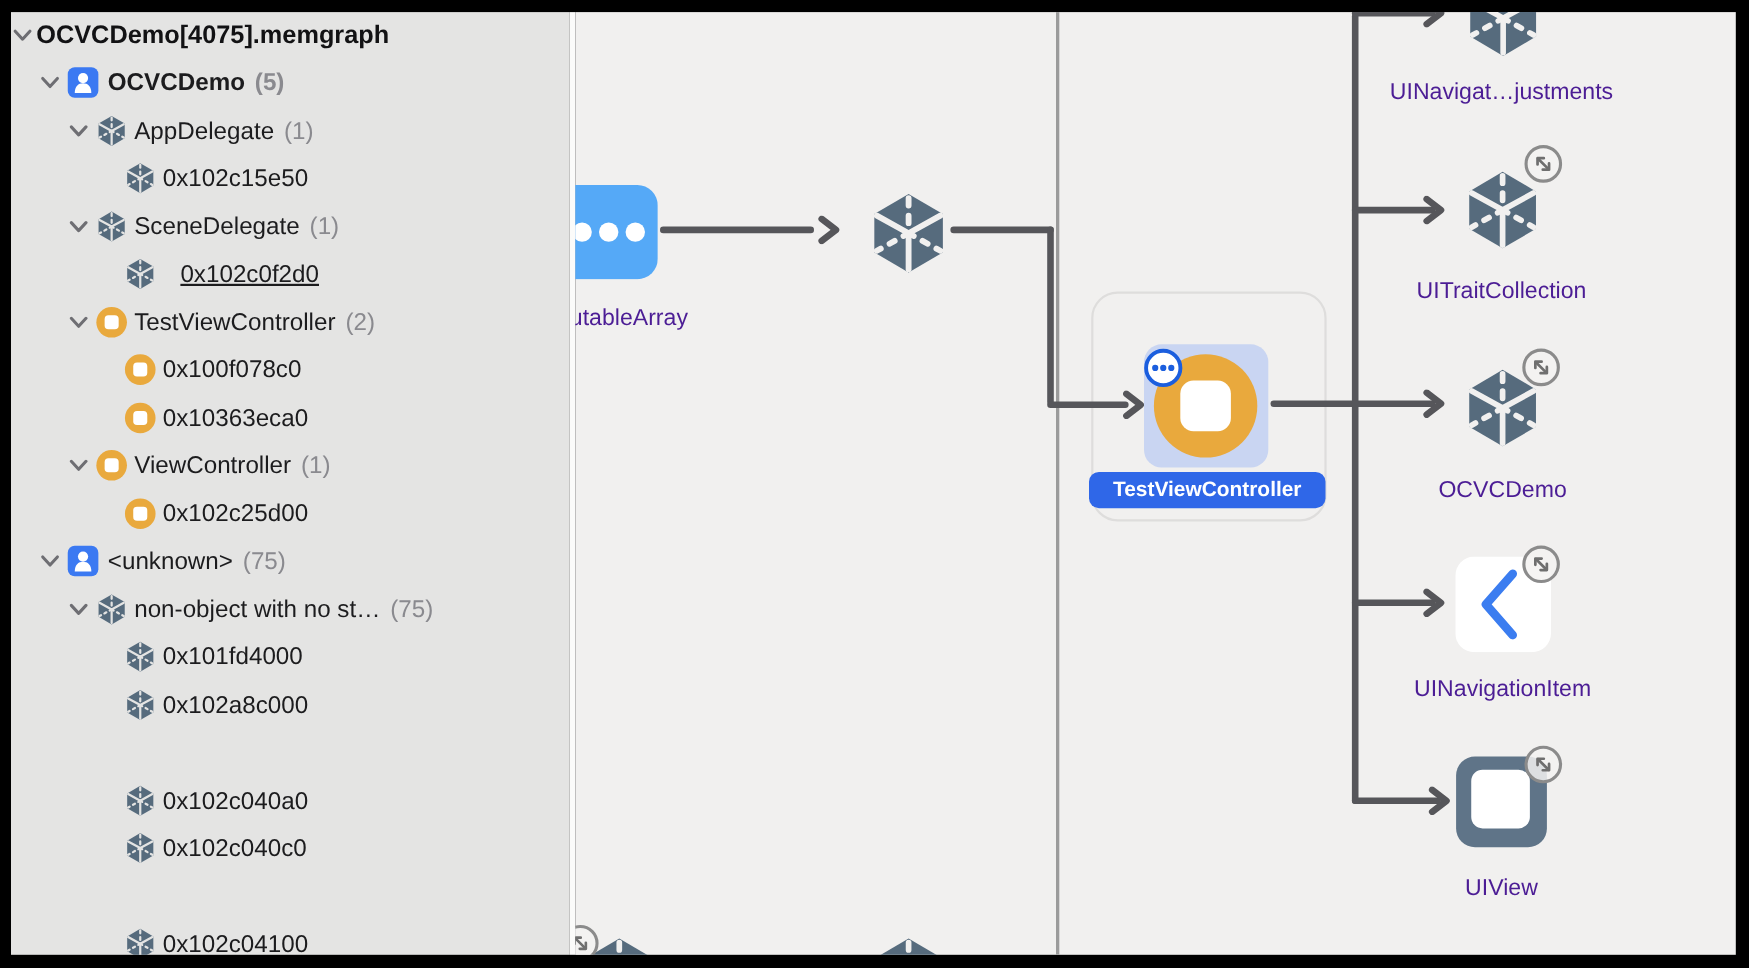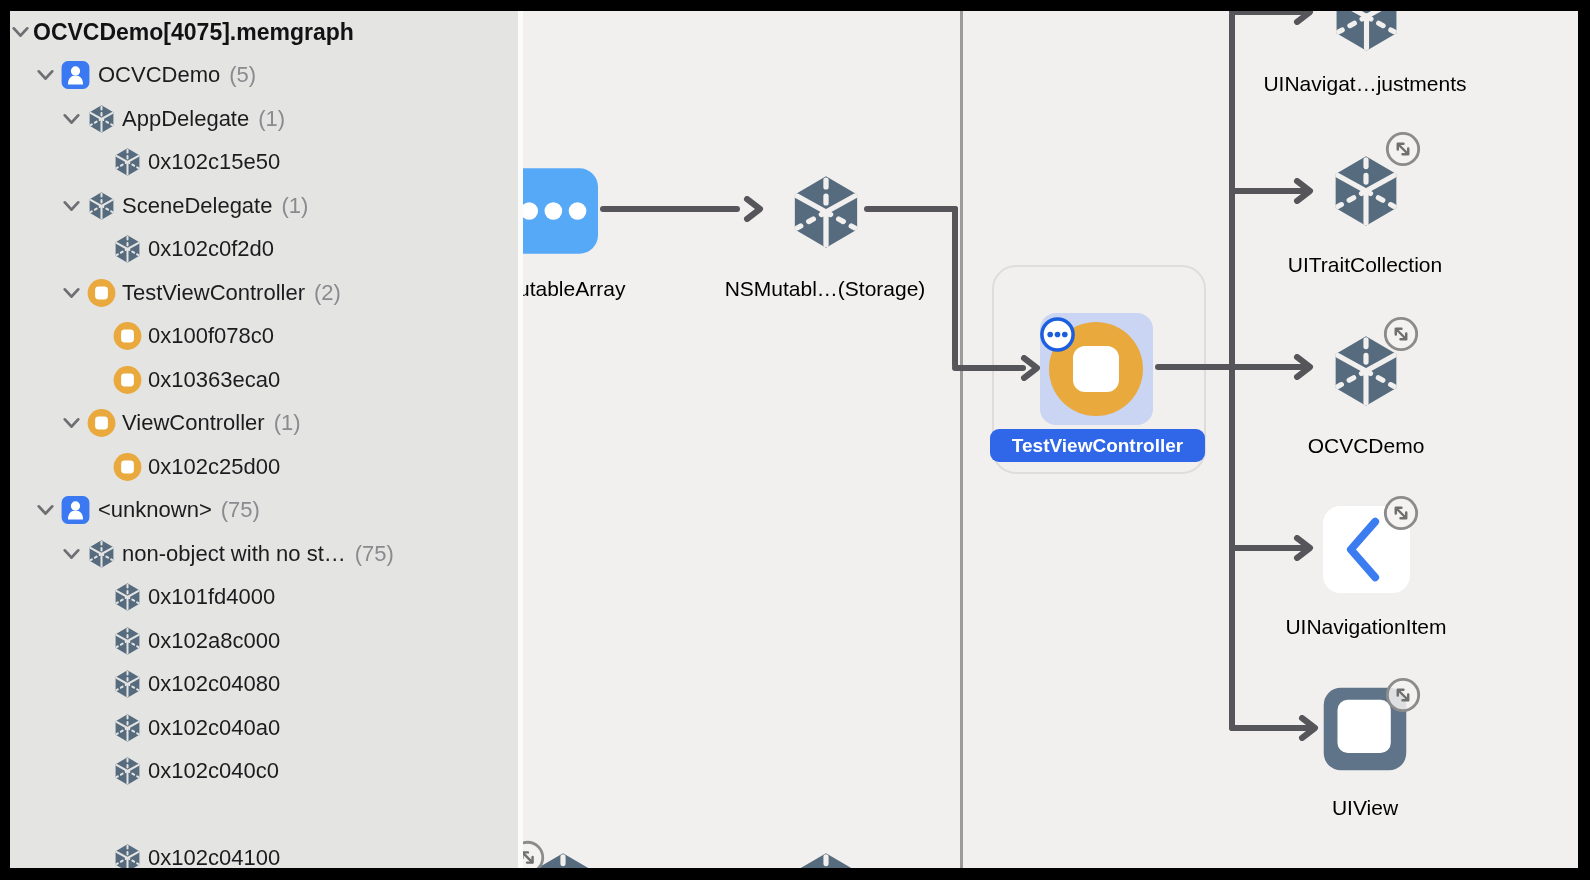--- a/index.html
+++ b/index.html
@@ -19,21 +19,21 @@
   svg{display:block;width:100%;height:100%;}
 
   
   .canvas{position:absolute;left:513px;top:0;width:1055px;height:857px;background:#f1f0ef;overflow:hidden;}
   .col-sep{position:absolute;left:437px;top:0;width:3px;height:100%;background:#9b9b9b;z-index:1;}
   .hl{position:absolute;height:6px;background:#56565a;border-radius:3px;z-index:3;}
   .vl{position:absolute;width:6px;background:#56565a;border-radius:3px;z-index:3;}
   .ah{position:absolute;width:22px;height:26px;z-index:3;}
   .icon{position:absolute;z-index:4;}
   .badge{position:absolute;width:38px;height:38px;z-index:6;}
-  .nlabel{position:absolute;font-size:21px;color:#000000;text-align:center;white-space:nowrap;height:26px;line-height:26px;z-index:4;}
+  .nlabel{position:absolute;font-size:21px;color:#4c1d95;text-align:center;white-space:nowrap;height:26px;line-height:26px;z-index:4;}
   .enclosure{position:absolute;border:2px solid #dedddc;border-radius:24px;z-index:2;}
   .tvc-tile{position:absolute;width:113px;height:112px;border-radius:16px;background:#c9d5f2;z-index:4;}
   .tvc-circle{position:absolute;left:9px;top:9px;width:94px;height:94px;border-radius:50%;background:#e9a93d;}
   .tvc-square{position:absolute;left:24px;top:24px;width:46px;height:46px;border-radius:12px;background:#fff;}
   .pill{position:absolute;height:33px;border-radius:9px;background:#2f67e8;color:#fff;font-weight:700;font-size:19px;display:flex;align-items:center;justify-content:center;z-index:5;white-space:nowrap;}
 </style>
 </head>
 <body>
 
 <div class="frame">
@@ -54,21 +54,21 @@
               <polyline points="1.5,2 7,8 12.5,2" fill="none" stroke="#6e6e73" stroke-width="2.3" stroke-linecap="round" stroke-linejoin="round"></polyline>
             </svg>
           </span>
           <span class="ticon" style="left: 51px;">
             <svg viewBox="0 0 100 100">
               <rect x="2" y="2" width="96" height="96" rx="22" fill="#3b79f2"></rect>
   <circle cx="50" cy="36" r="16" fill="#fff"></circle>
   <path d="M24,83 C24,62 35,52 50,52 C65,52 76,62 76,83 Z" fill="#fff"></path>
             </svg>
           </span>
-          <span class="tlabel" style="left: 88px;">OCVCDemo<span class="tcount">(5)</span></span>
+          <span class="tlabel" style="left: 88px; font-weight: bold;">OCVCDemo<span class="tcount">(5)</span></span>
         </div>
         <div class="trow" style="top: 85.94px;">
           <span class="chev" style="left: 53px;">
             <svg viewBox="0 0 14 10">
               <polyline points="1.5,2 7,8 12.5,2" fill="none" stroke="#6e6e73" stroke-width="2.3" stroke-linecap="round" stroke-linejoin="round"></polyline>
             </svg>
           </span>
           <span class="ticon" style="left: 77px;">
             <svg viewBox="0 0 100 100">
               <polygon points="50,3 91,27 91,73 50,97 9,73 9,27" fill="#566b7d"></polygon>
@@ -128,21 +128,21 @@
   <g stroke="#e4e4e3" stroke-width="7" stroke-linecap="round" fill="none">
     <line x1="50" y1="8" x2="50" y2="50" stroke-dasharray="9 12"></line>
     <line x1="50" y1="50" x2="12" y2="29"></line>
                 <line x1="50" y1="50" x2="88" y2="29"></line>
     <line x1="50" y1="50" x2="12" y2="71" stroke-dasharray="7 12"></line>
     <line x1="50" y1="50" x2="88" y2="71" stroke-dasharray="7 12"></line>
     <line x1="50" y1="50" x2="50" y2="93"></line>
               </g>
             </svg>
           </span>
-          <span class="tlabel" style="left: 138px;">0x102c0f2d0</span>
+          <span class="tlabel" style="left: 154px; text-decoration: underline;">0x102c0f2d0</span>
         </div>
         <div class="trow" style="top: 259.82px;">
           <span class="chev" style="left: 53px;">
             <svg viewBox="0 0 14 10">
               <polyline points="1.5,2 7,8 12.5,2" fill="none" stroke="#6e6e73" stroke-width="2.3" stroke-linecap="round" stroke-linejoin="round"></polyline>
             </svg>
           </span>
           <span class="ticon" style="left: 77px;">
             <svg viewBox="0 0 100 100">
               <circle cx="50" cy="50" r="48" fill="#e9a93d"></circle>
@@ -252,36 +252,20 @@
     <line x1="50" y1="8" x2="50" y2="50" stroke-dasharray="9 12"></line>
     <line x1="50" y1="50" x2="12" y2="29"></line>
                 <line x1="50" y1="50" x2="88" y2="29"></line>
     <line x1="50" y1="50" x2="12" y2="71" stroke-dasharray="7 12"></line>
     <line x1="50" y1="50" x2="88" y2="71" stroke-dasharray="7 12"></line>
     <line x1="50" y1="50" x2="50" y2="93"></line>
               </g>
             </svg>
           </span>
           <span class="tlabel" style="left: 138px;">0x102a8c000</span>
-        </div>
-        <div class="trow" style="top: 651.05px;">
-          <span class="ticon" style="left: 103px;">
-            <svg viewBox="0 0 100 100">
-              <polygon points="50,3 91,27 91,73 50,97 9,73 9,27" fill="#566b7d"></polygon>
-  <g stroke="#e4e4e3" stroke-width="7" stroke-linecap="round" fill="none">
-    <line x1="50" y1="8" x2="50" y2="50" stroke-dasharray="9 12"></line>
-    <line x1="50" y1="50" x2="12" y2="29"></line>
-                <line x1="50" y1="50" x2="88" y2="29"></line>
-    <line x1="50" y1="50" x2="12" y2="71" stroke-dasharray="7 12"></line>
-    <line x1="50" y1="50" x2="88" y2="71" stroke-dasharray="7 12"></line>
-    <line x1="50" y1="50" x2="50" y2="93"></line>
-              </g>
-            </svg>
-          </span>
-          <span class="tlabel" style="left: 138px;">0x102c04080</span>
         </div>
         <div class="trow" style="top: 694.52px;">
           <span class="ticon" style="left: 103px;">
             <svg viewBox="0 0 100 100">
               <polygon points="50,3 91,27 91,73 50,97 9,73 9,27" fill="#566b7d"></polygon>
   <g stroke="#e4e4e3" stroke-width="7" stroke-linecap="round" fill="none">
     <line x1="50" y1="8" x2="50" y2="50" stroke-dasharray="9 12"></line>
     <line x1="50" y1="50" x2="12" y2="29"></line>
                 <line x1="50" y1="50" x2="88" y2="29"></line>
     <line x1="50" y1="50" x2="12" y2="71" stroke-dasharray="7 12"></line>
@@ -398,21 +382,20 @@
   <g stroke="#f1f0ef" stroke-width="7" stroke-linecap="round" fill="none">
     <line x1="50" y1="8" x2="50" y2="50" stroke-dasharray="9 12"></line>
     <line x1="50" y1="50" x2="12" y2="29"></line>
               <line x1="50" y1="50" x2="88" y2="29"></line>
     <line x1="50" y1="50" x2="12" y2="71" stroke-dasharray="7 12"></line>
     <line x1="50" y1="50" x2="88" y2="71" stroke-dasharray="7 12"></line>
     <line x1="50" y1="50" x2="50" y2="93"></line>
             </g>
           </svg>
         </span>
-      <div class="nlabel" style="left:152px;top:265px;width:300px">NSMutabl…(Storage)</div>
 
       <div class="enclosure" style="left:469px;top:254px;width:210px;height:205px"></div>
       <div class="tvc-tile" style="left:517px;top:302px">
         <div class="tvc-circle">
           <div class="tvc-square"></div>
         </div>
         <span class="badge" style="left:-2px;top:2px;width:39px;height:39px">
             <svg viewBox="0 0 40 40">
               <circle cx="20" cy="20" r="16" fill="#fff" stroke="#1b5ede" stroke-width="3.6"></circle>
   <circle cx="12.5" cy="20" r="2.9" fill="#1b5ede"></circle>

